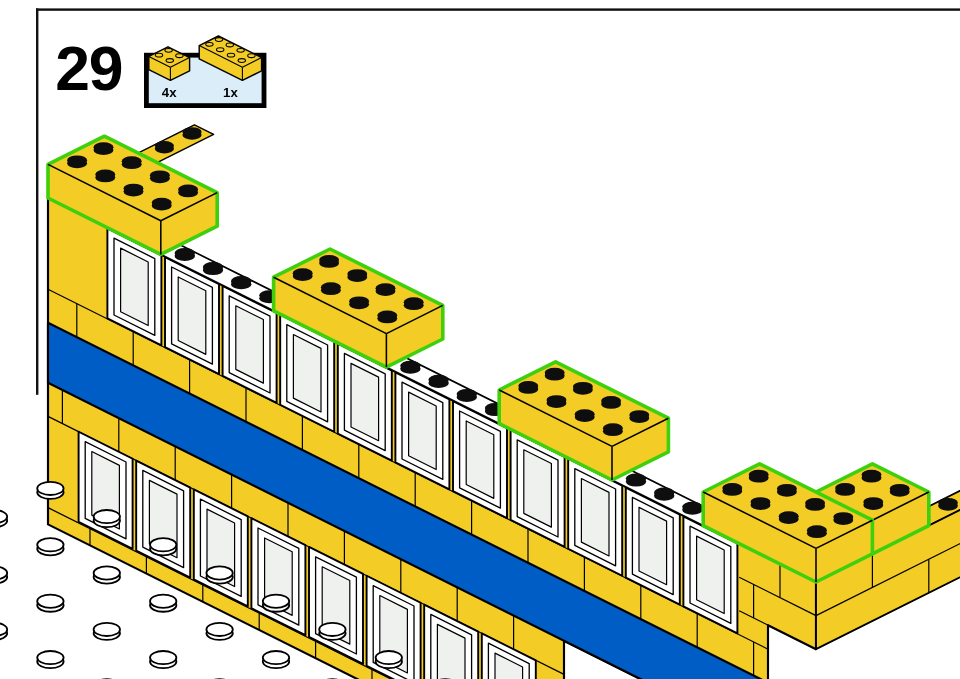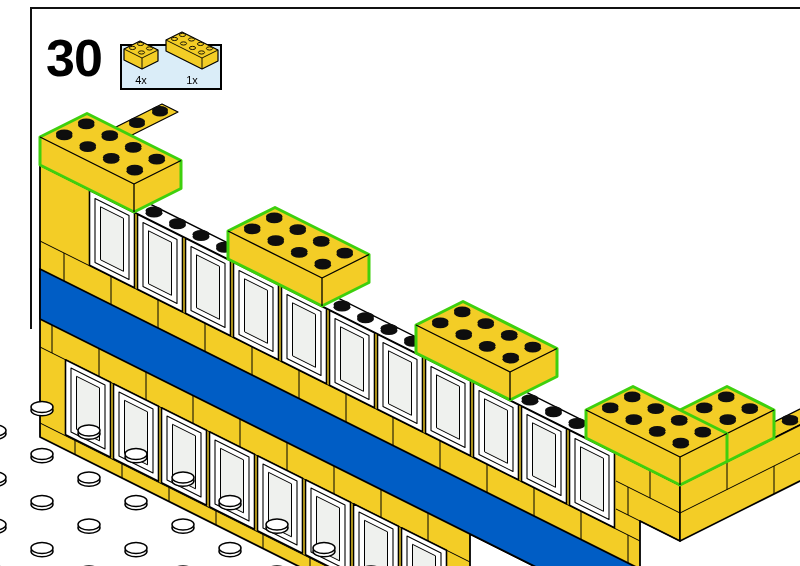--- a/index.html
+++ b/index.html
@@ -20,23 +20,24 @@
   }
   #model-svg{position:absolute;top:0;left:0;}
   .step-number{
     position:absolute;left:46px;top:32px;
     font-size:52px;font-weight:700;color:#000;line-height:1;
     letter-spacing:-1px;
   }
   .parts-box{
     position:absolute;left:120px;top:44px;
     width:102px;height:46px;
-    border:2px solid #8b5cf6;
+    border:4px solid #8b5cf6;
     box-sizing:border-box;
     padding:3px 4px 2px 4px;
+    font-weight:bold;
   }
   .parts-row{
     display:flex;flex-direction:row;align-items:flex-end;justify-content:center;
     gap:4px;height:100%;
   }
   .part-item{
     display:flex;flex-direction:column;align-items:center;justify-content:flex-end;
     gap:0px;
   }
   .part-qty{
@@ -397,21 +398,21 @@
         <ellipse cx="-5" cy="524.5" rx="11" ry="5.5" fill="#ffffff" stroke="#000000" stroke-width="1.5"></ellipse>
         <ellipse cx="42" cy="551.3" rx="11" ry="5.5" fill="#ffffff" stroke="#000000" stroke-width="1.5"></ellipse>
         <ellipse cx="42" cy="548" rx="11" ry="5.5" fill="#ffffff" stroke="#000000" stroke-width="1.5"></ellipse>
         <ellipse cx="89" cy="574.8" rx="11" ry="5.5" fill="#ffffff" stroke="#000000" stroke-width="1.5"></ellipse>
         <ellipse cx="89" cy="571.5" rx="11" ry="5.5" fill="#ffffff" stroke="#000000" stroke-width="1.5"></ellipse>
         <ellipse cx="-5" cy="574.8" rx="11" ry="5.5" fill="#ffffff" stroke="#000000" stroke-width="1.5"></ellipse>
         <ellipse cx="-5" cy="571.5" rx="11" ry="5.5" fill="#ffffff" stroke="#000000" stroke-width="1.5"></ellipse>
       </g>
     </svg>
 
-  <div class="step-number">30</div>
+  <div class="step-number">29</div>
 
   <div class="parts-box" style="background: rgb(218, 237, 248); border-color: rgb(0, 0, 0);">
     <div id="parts-canvas" class="parts-row">
         <div class="part-item">
           <svg width="38" height="36">
             <polygon points="2.0,22.0 20.0,31.0 36.0,23.0 36.0,12.0 18.0,3.0 2.0,11.0" fill="#f3cd26" stroke="#000000" stroke-width="1.2" stroke-linejoin="round"></polygon>
             <line x1="2" y1="11" x2="20" y2="20" stroke="#000000" stroke-width="0.9"></line>
             <line x1="20" y1="20" x2="36" y2="12" stroke="#000000" stroke-width="0.9"></line>
             <line x1="20" y1="20" x2="20" y2="31" stroke="#000000" stroke-width="0.9"></line>
             <ellipse cx="10.5" cy="9.95" rx="3.1" ry="1.6" fill="#f3cd26" stroke="#000000" stroke-width="0.9"></ellipse>

